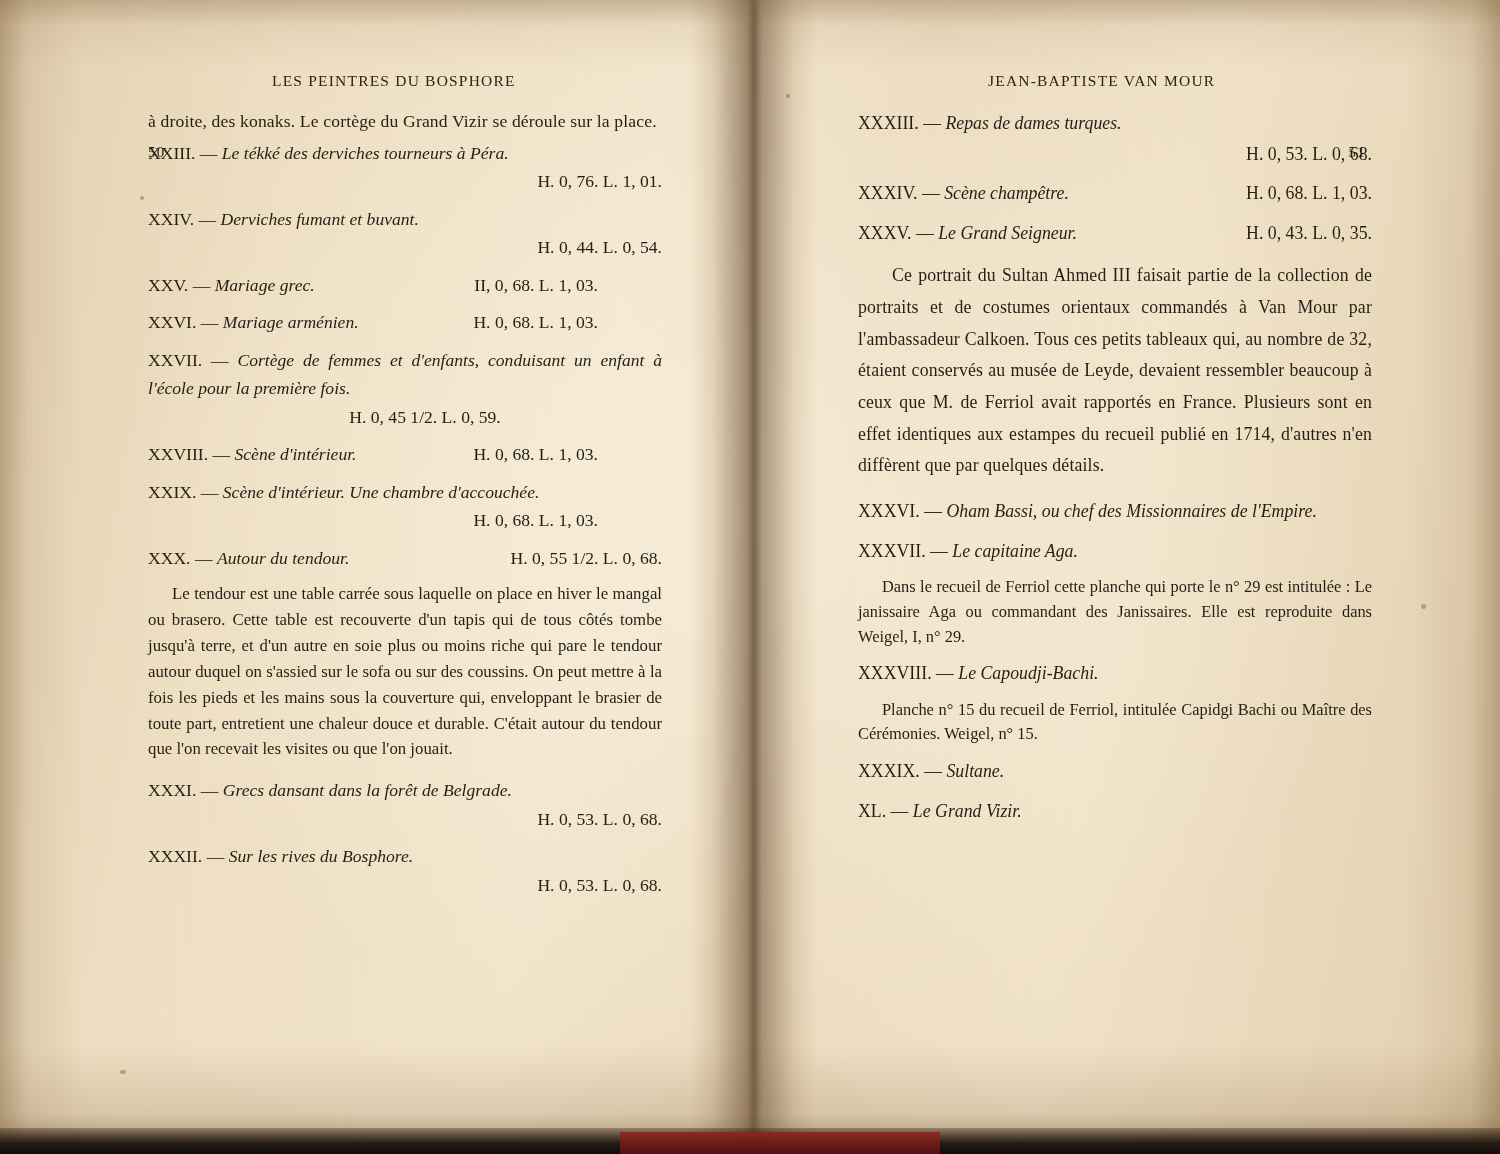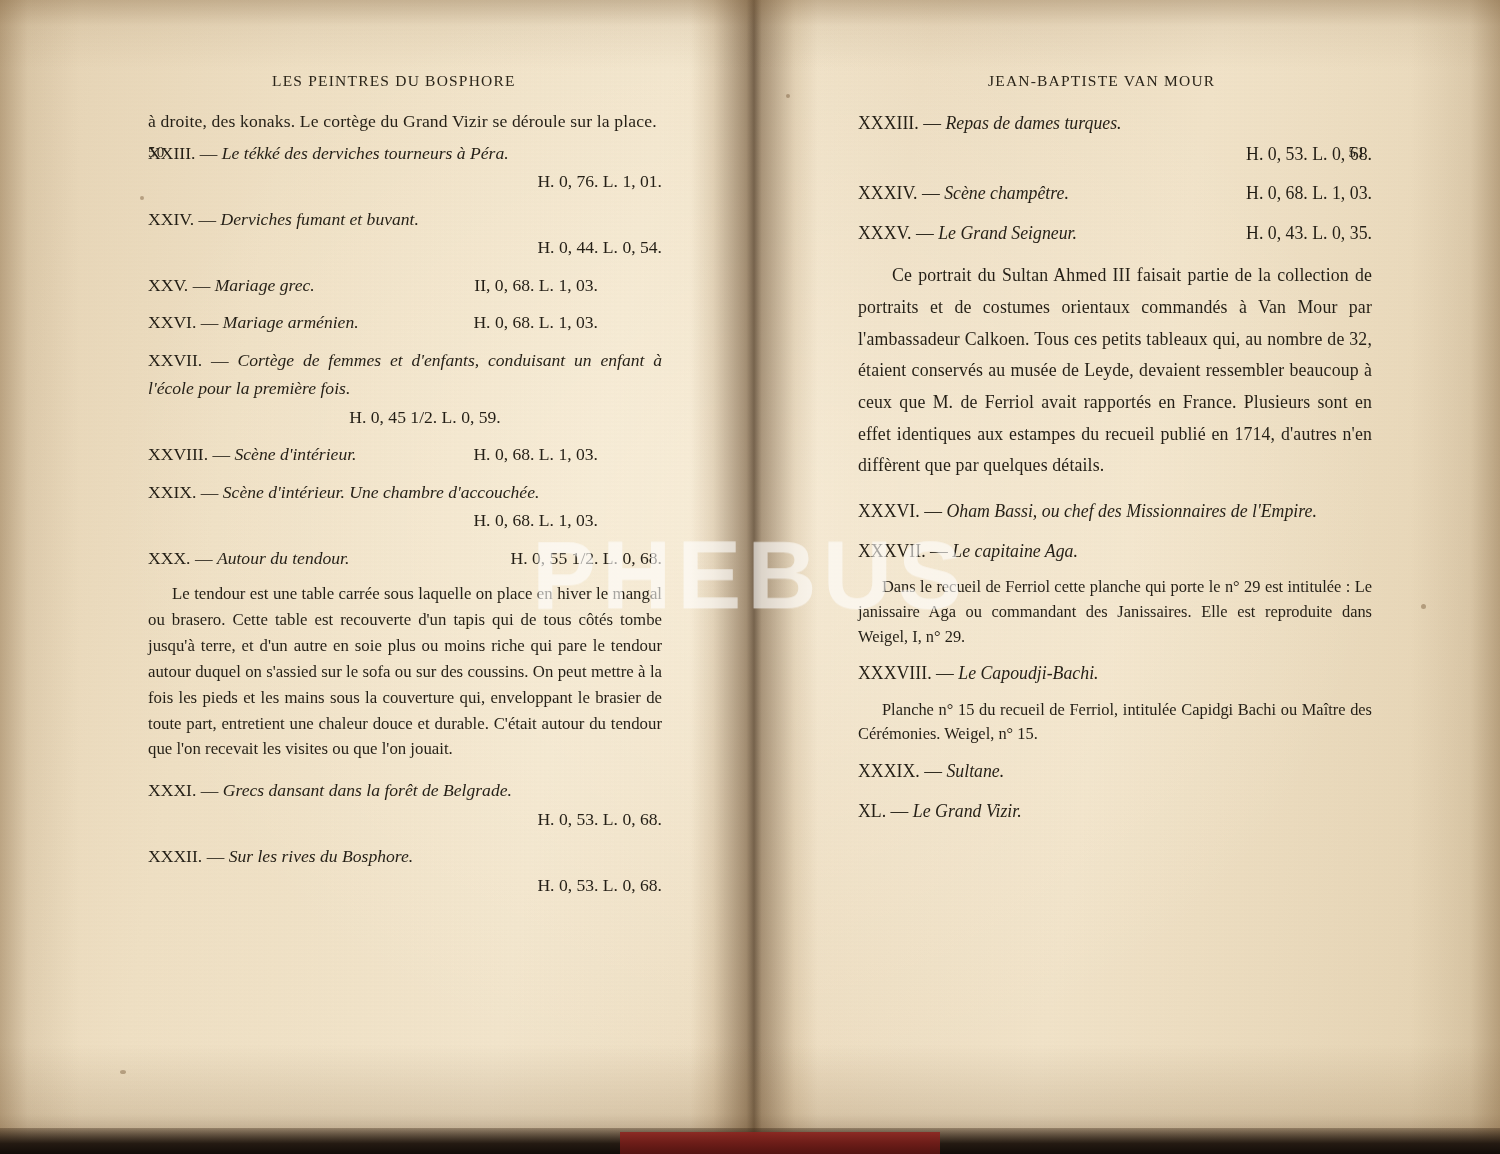--- a/index.html
+++ b/index.html
@@ -366,21 +366,20 @@
           <span class="ttl">Le Grand Vizir.</span>
         </span>
       </div>
 
     </div>
   </div>
 
   <div class="gutter"></div>
   <div class="edge-shadow"></div>
 
-  <div class="watermark">PHEBUS</div>
 
   <span class="speck" style="left:140px; top:196px; width:4px; height:4px;"></span>
   <span class="speck" style="left:1421px; top:604px; width:5px; height:5px;"></span>
   <span class="speck" style="left:120px; top:1070px; width:6px; height:4px;"></span>
   <span class="speck" style="left:786px; top:94px; width:4px; height:4px;"></span>
 
   <div class="bottom-strip">
     <div class="spine-red"></div>
   </div>
 

